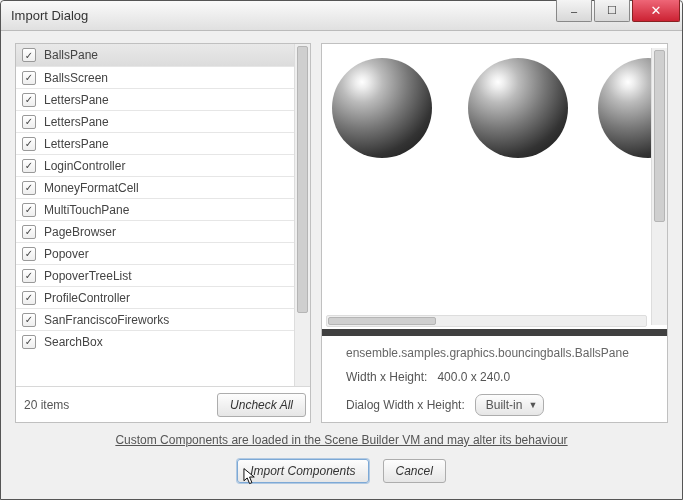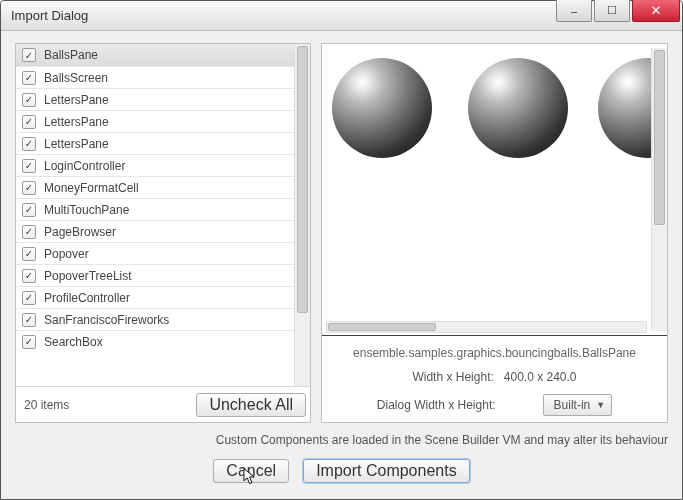--- a/index.html
+++ b/index.html
@@ -16,34 +16,34 @@
 .list-scroll { flex:1; overflow:hidden; position:relative; }
 .list-inner { position:absolute; inset:0; overflow-y:hidden; }
 .list-row { height:22px; display:flex; align-items:center; padding:0 6px; border-top:1px solid #e6e6e6; color:#444;}
 .list-row:first-child{border-top:none;}
 .list-row.sel { background:linear-gradient(#e9e9e9,#dcdcdc); }
 .chk { width:14px; height:14px; border:1px solid #999; border-radius:2px; background:linear-gradient(#fff,#eee); margin-right:8px; display:flex; align-items:center; justify-content:center; font-size:10px; color:#444; }
 .sb-v { position:absolute; right:0; top:0; bottom:0; width:16px; background:#efefef; border-left:1px solid #ddd;}
 .sb-v .thumb{ position:absolute; left:2px; right:2px; top:2px; height:78%; background:#cfcfcf; border:1px solid #b5b5b5; border-radius:2px;}
 .left-bottom { height:36px; border-top:1px solid #d8d8d8; display:flex; align-items:center; padding:0 4px; gap:8px;}
 .count { flex:1; color:#555; padding-left:4px;}
-.btn { height:24px; padding:0 12px; border:1px solid #adadad; background:linear-gradient(#fdfdfd,#e6e6e6); border-radius:3px; color:#333; font-size:16px; display:inline-flex; align-items:center; justify-content:center; cursor:default;}
+.btn { height:24px; padding:0 12px; border:1px solid #adadad; background:linear-gradient(#fdfdfd,#e6e6e6); border-radius:3px; color:#333; font-size:12px; display:inline-flex; align-items:center; justify-content:center; cursor:default;font-style:italic;}
 .right-panel { flex:1; display:flex; flex-direction:column; border:1px solid #c0c0c0; background:#fff; }
 .preview { flex:1; position:relative; overflow:hidden; }
 .preview .surface{ position:absolute; inset:0; background:#fff; padding-top:14px; padding-left:10px; display:flex; gap:36px;}
 .ball { width:100px; height:100px; border-radius:50%; background: radial-gradient(circle at 30% 24%, #fff 0%, #eee 6%, #bbb 20%, #777 45%, #333 72%, #111 100%); flex:0 0 100px;}
 .preview .sbv { position:absolute; right:0; top:4px; bottom:4px; width:16px; background:#efefef; border-left:1px solid #ddd;}
 .preview .sbv .thumb{position:absolute; left:2px; right:2px; top:2px; height:62%; background:#cfcfcf; border:1px solid #b5b5b5; border-radius:2px;}
 .preview .sbh { position:absolute; left:4px; right:20px; bottom:2px; height:12px; background:#efefef; border:1px solid #ddd; border-radius:2px;}
 .preview .sbh .thumb{position:absolute; top:1px; bottom:1px; left:1px; width:34%; background:#cfcfcf; border:1px solid #b5b5b5; border-radius:2px;}
-.right-info { padding:10px 8px 6px; border-top:1px solid #404040; display:flex; flex-direction:column; gap:10px; align-items:center; color:#555;}
+.right-info { padding:10px 24px 6px; border-top:7px solid #404040; display:flex; flex-direction:column; gap:10px; align-items:flex-start; color:#555;}
 .info-row { display:flex; align-items:center; gap:10px; font-size:12px;}
-.drop { height:22px; border:1px solid #adadad; background:linear-gradient(#fdfdfd,#e6e6e6); border-radius:2px; padding:0 6px 0 10px; display:flex; align-items:center; gap:6px;margin-left:37px;}
+.drop { height:22px; border:1px solid #adadad; background:linear-gradient(#fdfdfd,#e6e6e6); border-radius:7px; padding:0 6px 0 10px; display:flex; align-items:center; gap:6px;}
 .drop .arrow{font-size:9px; color:#555;}
-.footer-note { text-align:right; color:#555; font-size:12px; padding-top:2px;}
+.footer-note { text-align:center; color:#555; font-size:12px; padding-top:2px;text-decoration:underline;}
 .buttons { display:flex; justify-content:center; gap:14px; padding:4px 0 4px;}
 .btn.primary { border-color:#7da9d6; box-shadow:0 0 0 1px rgba(60,130,200,.35);}
 .cursor { position:absolute; width:15px; height:20px; pointer-events:none; z-index:10;}
 .cls-path{color:#666;}
 </style>
 </head>
 <body>
 
 <div class="window">
   <div class="titlebar">
@@ -161,20 +161,20 @@
               <span class="arrow">▼</span>
             </div>
           </div>
         </div>
       </div>
 
     </div>
 
     <div class="footer-note">Custom Components are loaded in the Scene Builder VM and may alter its behaviour</div>
     <div class="buttons" style="position:relative;">
+      <div class="btn primary">Import Components</div>
       <div class="btn">Cancel</div>
-      <div class="btn primary">Import Components</div>
       <svg class="cursor" style="left:228px; top:12px;" viewBox="0 0 16 20">
           <path d="M1 1 L1 14 L4.5 11 L7 17 L9.5 16 L7 10 L12 10 Z" fill="#fff" stroke="#000" stroke-width="1"></path>
         </svg>
     </div>
   </div>
 </div>
 
 </body></html>

